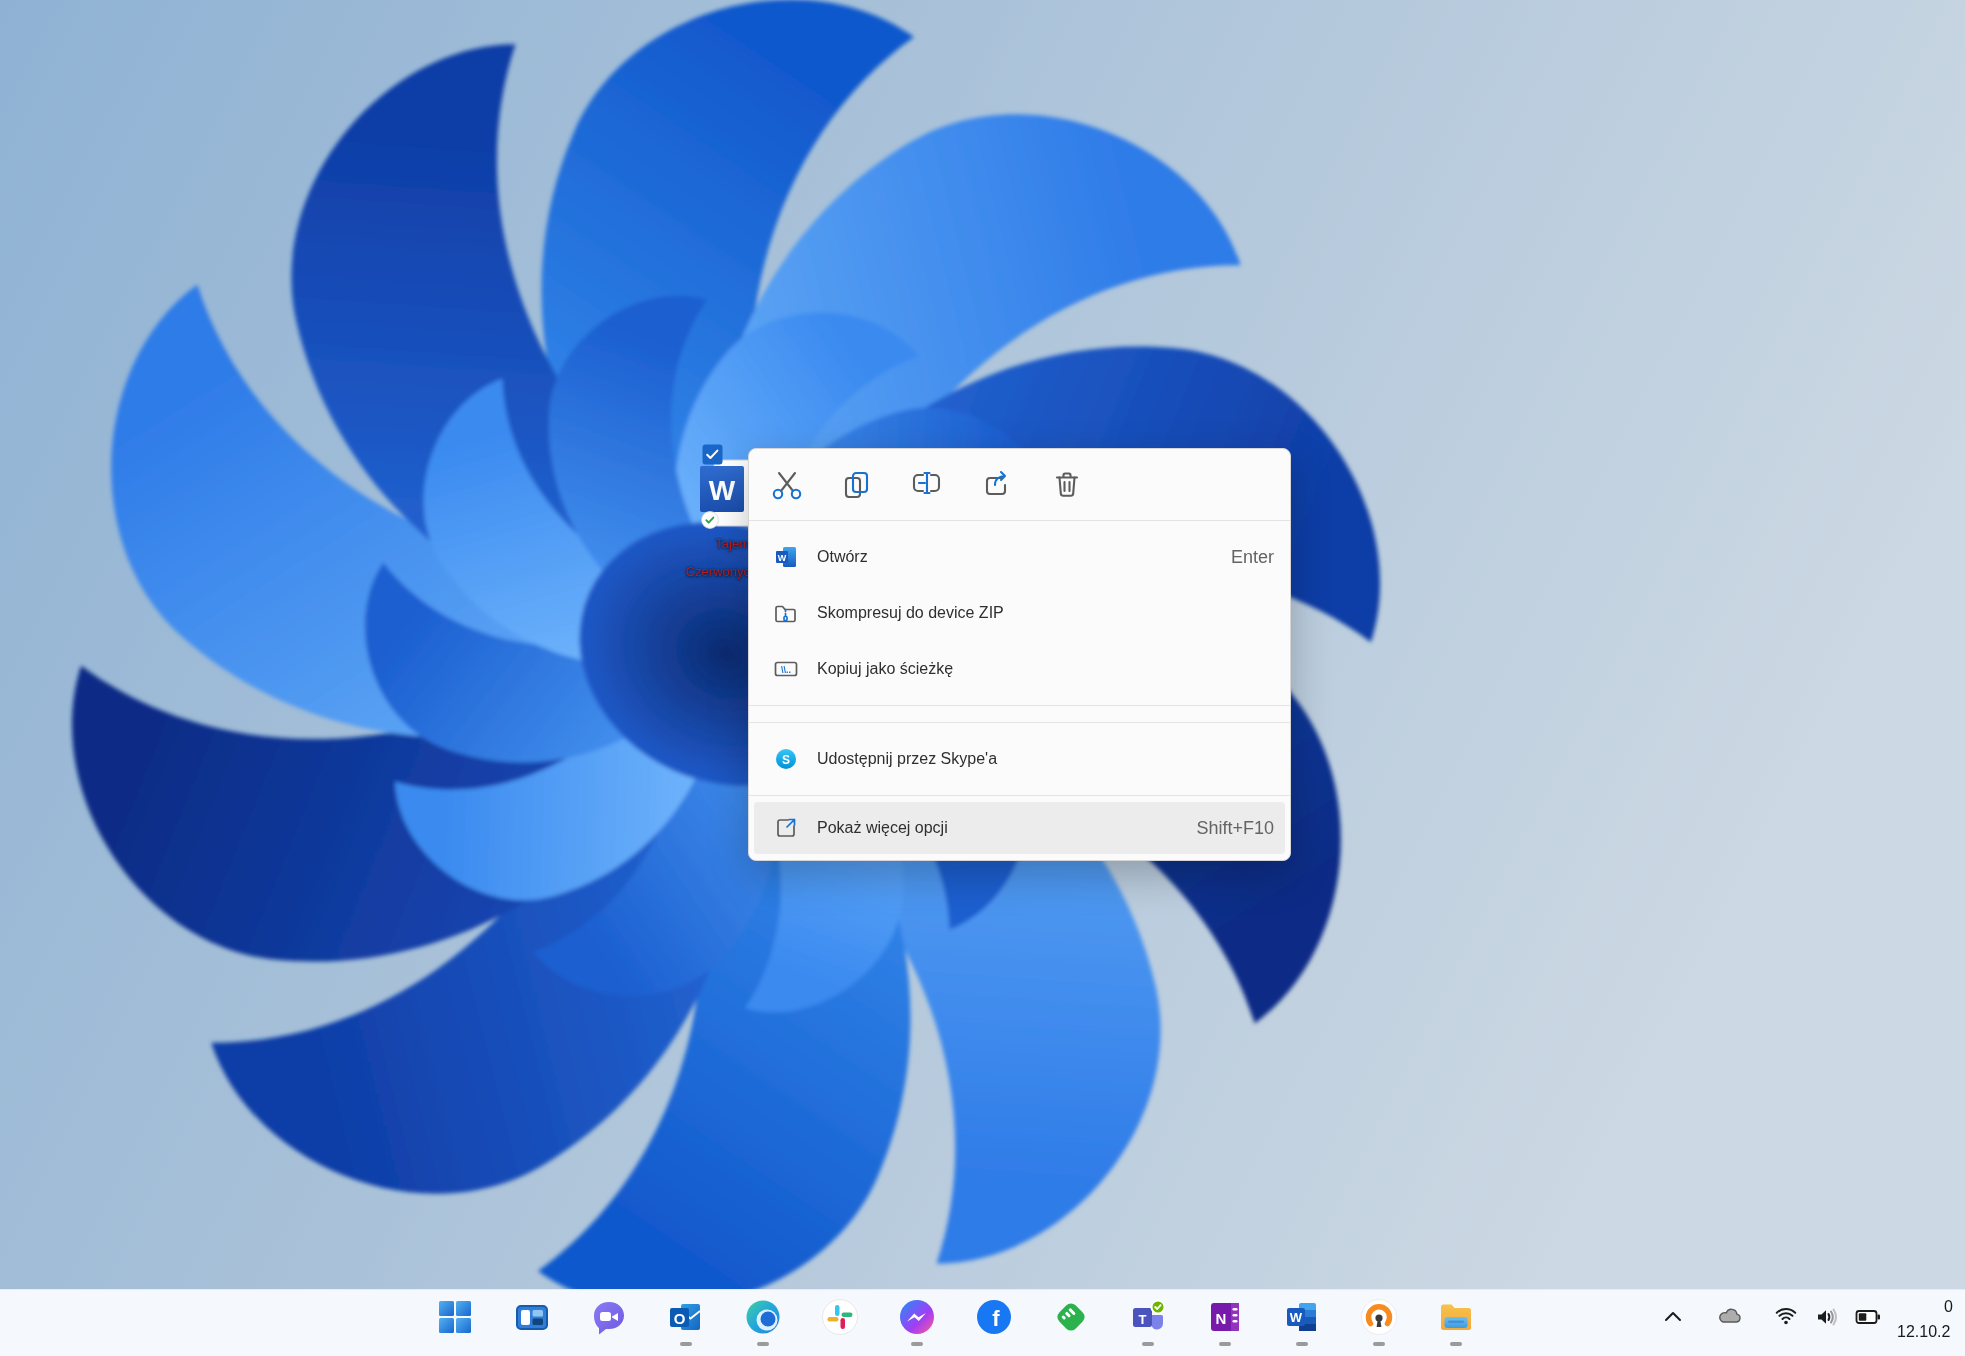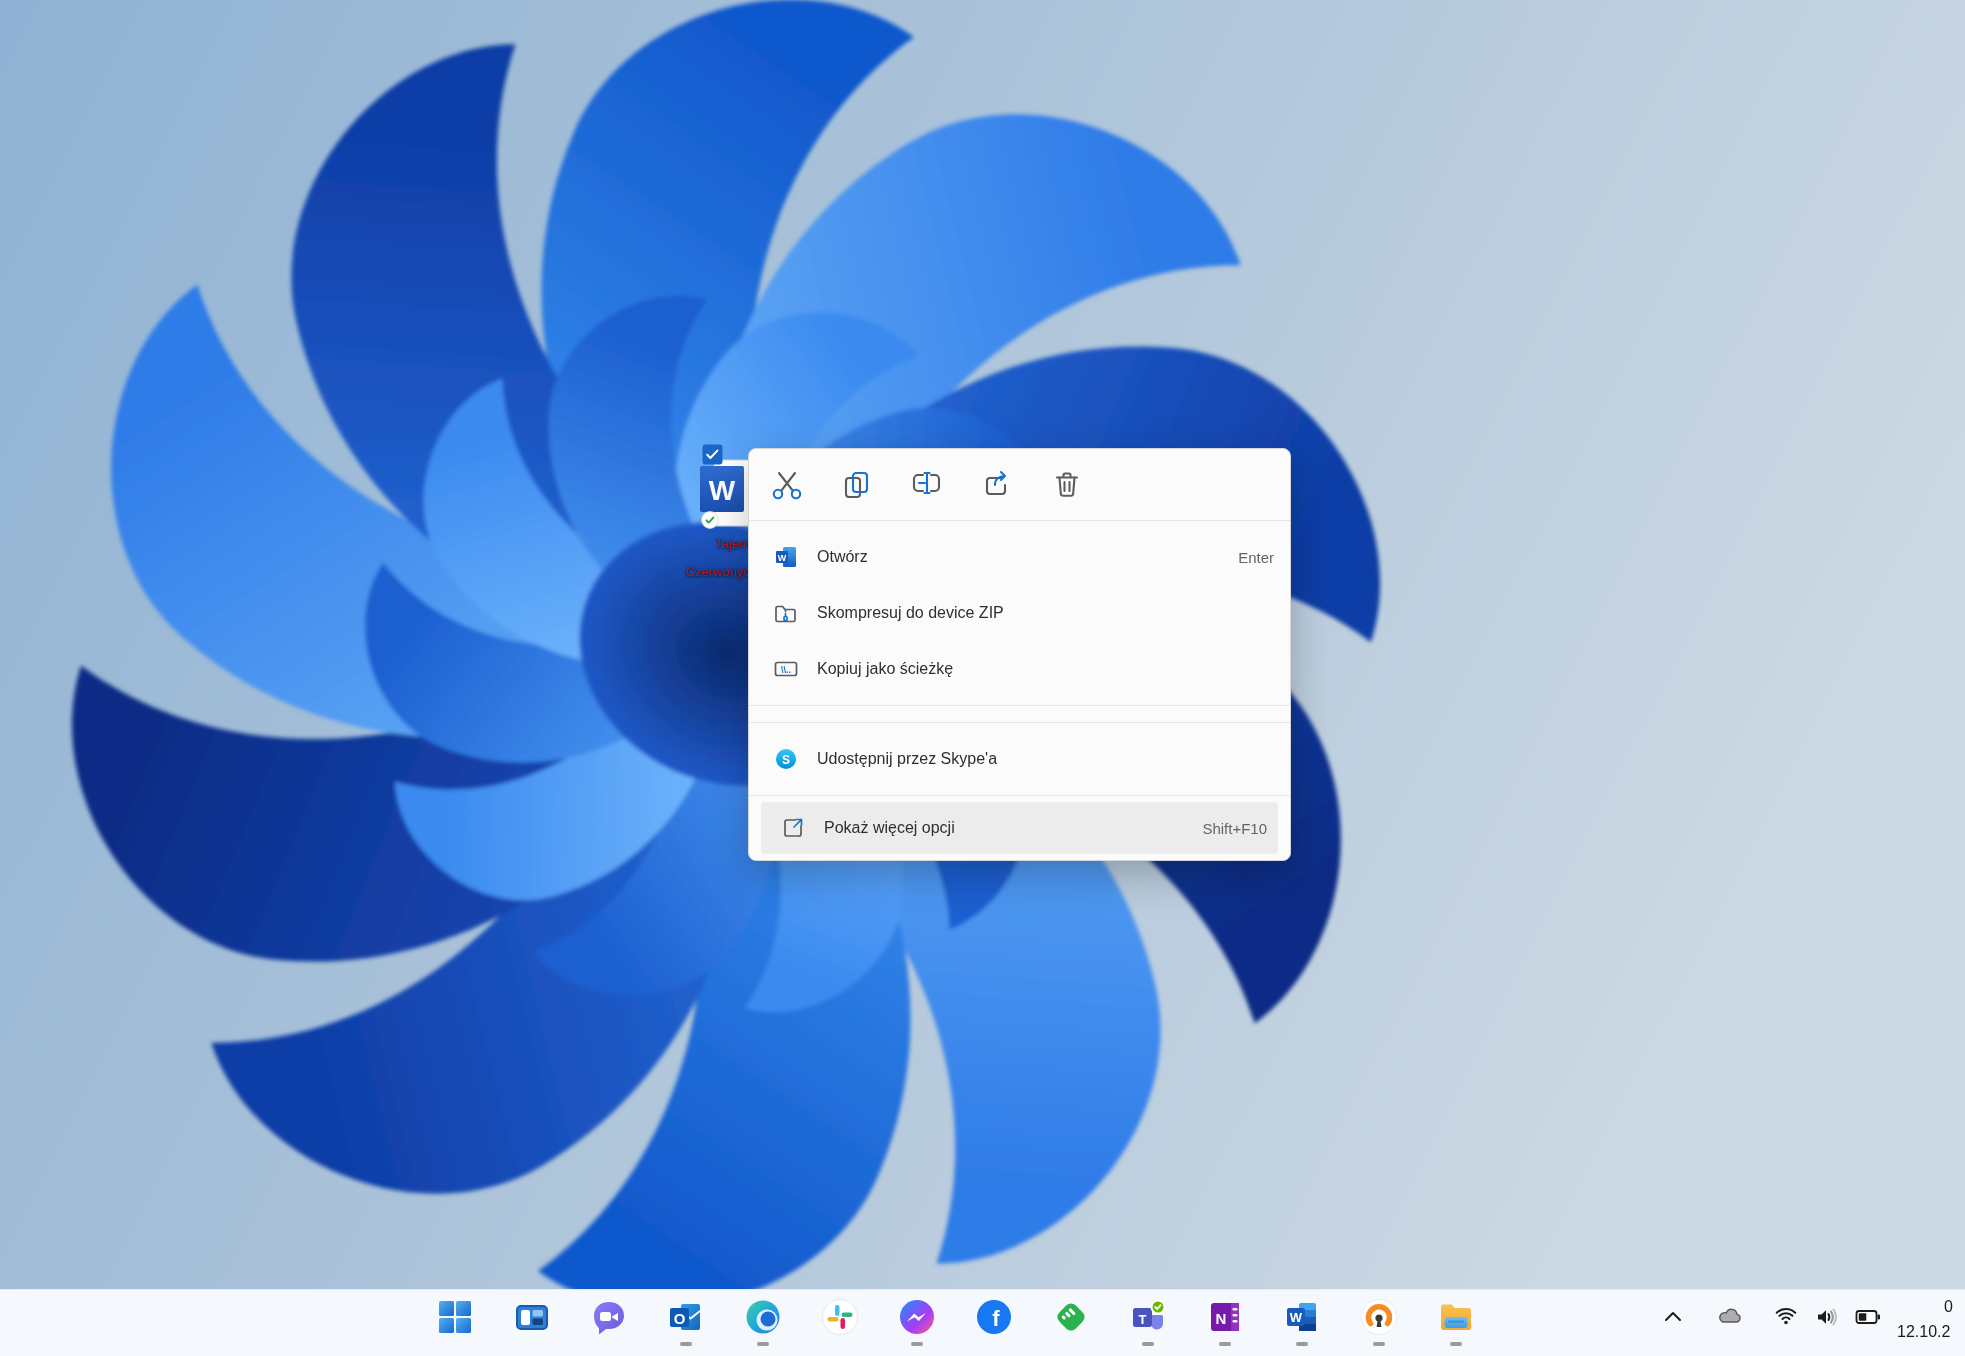--- a/index.html
+++ b/index.html
@@ -20,26 +20,26 @@
   #desk-label-1{left:600px;top:536px;width:150px}
   #desk-label-2{left:590px;top:564px;width:160px}
 
   
   #context-menu{position:absolute;left:748px;top:448px;width:543px;background:var(--c-menu_bg,#fbfbfb);
     border:1px solid #d6d6d6;border-radius:8px;box-shadow:0 14px 40px rgba(0,0,0,.24);z-index:10;overflow:hidden}
   .quick{height:72px;display:flex;align-items:center;padding-left:21px;gap:36px;border-bottom:1px solid #e4e4e4}
   .qa{width:34px;height:34px}
   .qa svg{width:34px;height:34px}
   .grp{padding:8px 0;border-bottom:1px solid #e4e4e4}
-  .grp.last{border-bottom:none;padding:6px 7px}
+  .grp.last{border-bottom:none;padding:6px 0}
   .mi{height:56px;display:flex;align-items:center;padding:0 16px 0 24px}
   .mi-ic{width:26px;height:26px;margin-right:18px;flex:none}
   .mi-ic svg{width:26px;height:26px}
   .mi-label{flex:1;font-size:16px;color:var(--c-menu_text,#2f2f2f);white-space:nowrap}
-  .mi-short{font-size:15px;color:var(--c-shortcut_text,#646464);white-space:nowrap}
+  .mi-short{font-size:18px;color:var(--c-shortcut_text,#646464);white-space:nowrap}
   .mi-chev{width:18px;height:18px;margin-left:12px}
   .mi-chev svg{width:18px;height:18px}
   .mi.hl{height:52px;margin:0 5px;border-radius:4px;background:var(--c-menu_highlight,#ececec);padding:0 11px 0 19px}
 
   
   #taskbar{position:absolute;left:0;top:1289px;width:1965px;height:67px;background:var(--c-taskbar_bg,#f5f8fc);
     border-top:1px solid rgba(0,0,0,.05);z-index:20}
   #apps{position:absolute;left:435px;top:7px;display:flex;gap:37px}
   .app{width:40px;height:40px;position:relative}
   .app svg{width:40px;height:40px}

